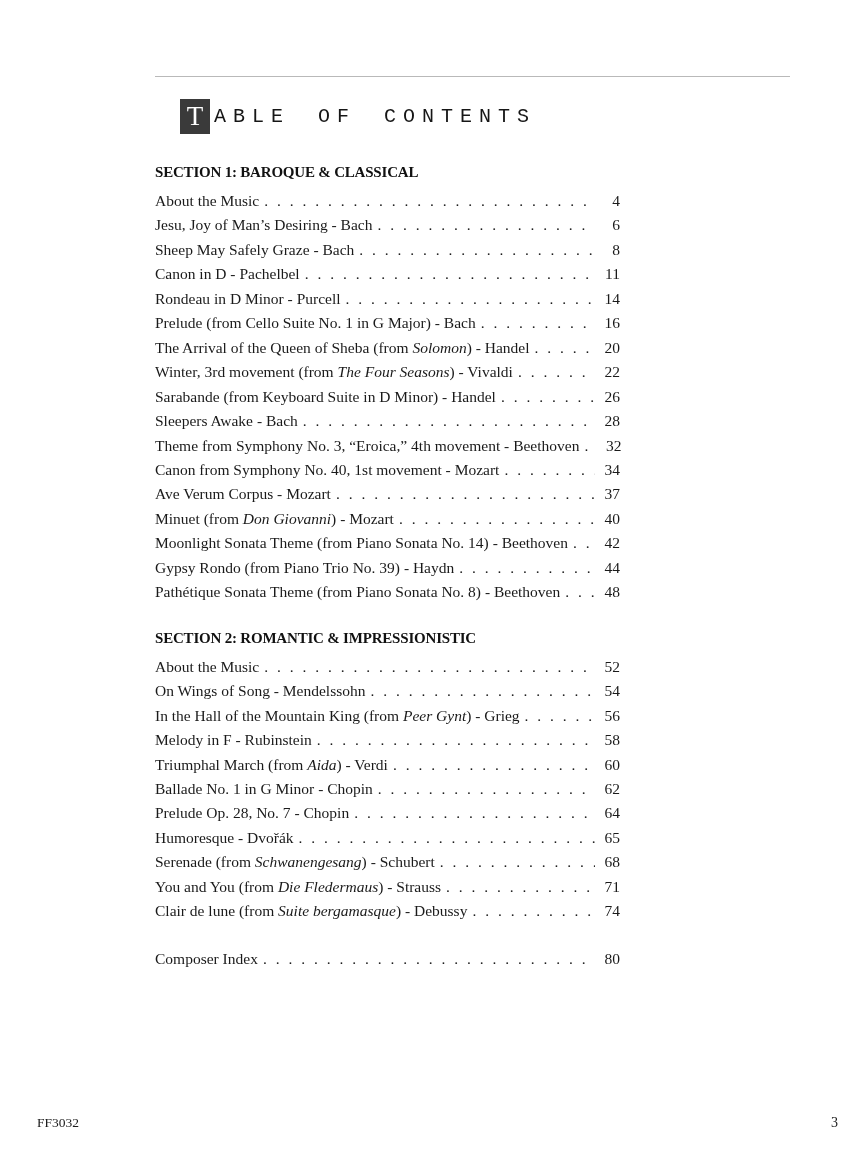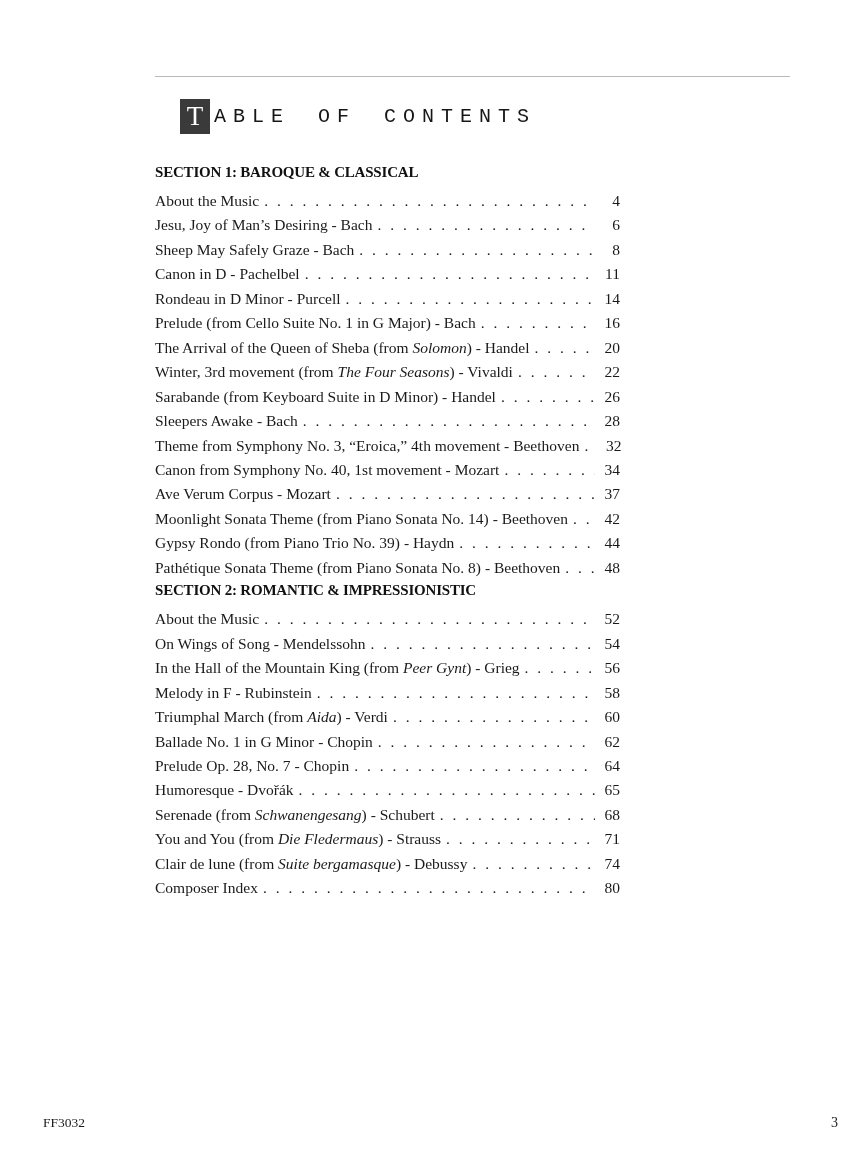--- a/index.html
+++ b/index.html
@@ -46,21 +46,21 @@
     line-height: 35px;
     margin-left: 4px;
     color: #161616;
   }
   .toc {
     position: absolute;
     left: 155px;
     top: 162px;
     width: 465px;
   }
-  .toc-section + .toc-section { }
+  .toc-section + .toc-section { margin-top: 23px; }
   .section-heading {
     font-family: Liberation Serif, serif;
     font-weight: bold;
     font-size: 15px;
     letter-spacing: -0.2px;
     line-height: 20px;
     margin-bottom: 7px;
     color: #111111;
   }
   .toc-entry {
@@ -86,21 +86,20 @@
     flex: 0 0 auto;
     min-width: 22px;
     text-align: right;
     font-size: 15.5px;
   }
   .footer-left {
     position: absolute;
     left: 37px;
     top: 1115px;
     font-size: 13.5px;
-    margin-left: 6px;
   }
   .footer-right {
     position: absolute;
     right: 26px;
     top: 1115px;
     font-size: 14px;
   }
 </style>
 </head>
 <body>
@@ -175,20 +174,25 @@
           <span class="toc-title">Canon from Symphony No. 40, 1st movement - Mozart</span>
           <span class="toc-dots"></span>
           <span class="toc-page">34</span>
         </div>
         <div class="toc-entry">
           <span class="toc-title">Ave Verum Corpus - Mozart</span>
           <span class="toc-dots"></span>
           <span class="toc-page">37</span>
         </div>
         <div class="toc-entry">
+          <span class="toc-title">Minuet (from <i>Don Giovanni</i>) - Mozart</span>
+          <span class="toc-dots"></span>
+          <span class="toc-page">40</span>
+        </div>
+        <div class="toc-entry">
           <span class="toc-title">Moonlight Sonata Theme (from Piano Sonata No. 14) - Beethoven</span>
           <span class="toc-dots"></span>
           <span class="toc-page">42</span>
         </div>
         <div class="toc-entry">
           <span class="toc-title">Gypsy Rondo (from Piano Trio No. 39) - Haydn</span>
           <span class="toc-dots"></span>
           <span class="toc-page">44</span>
         </div>
         <div class="toc-entry">

